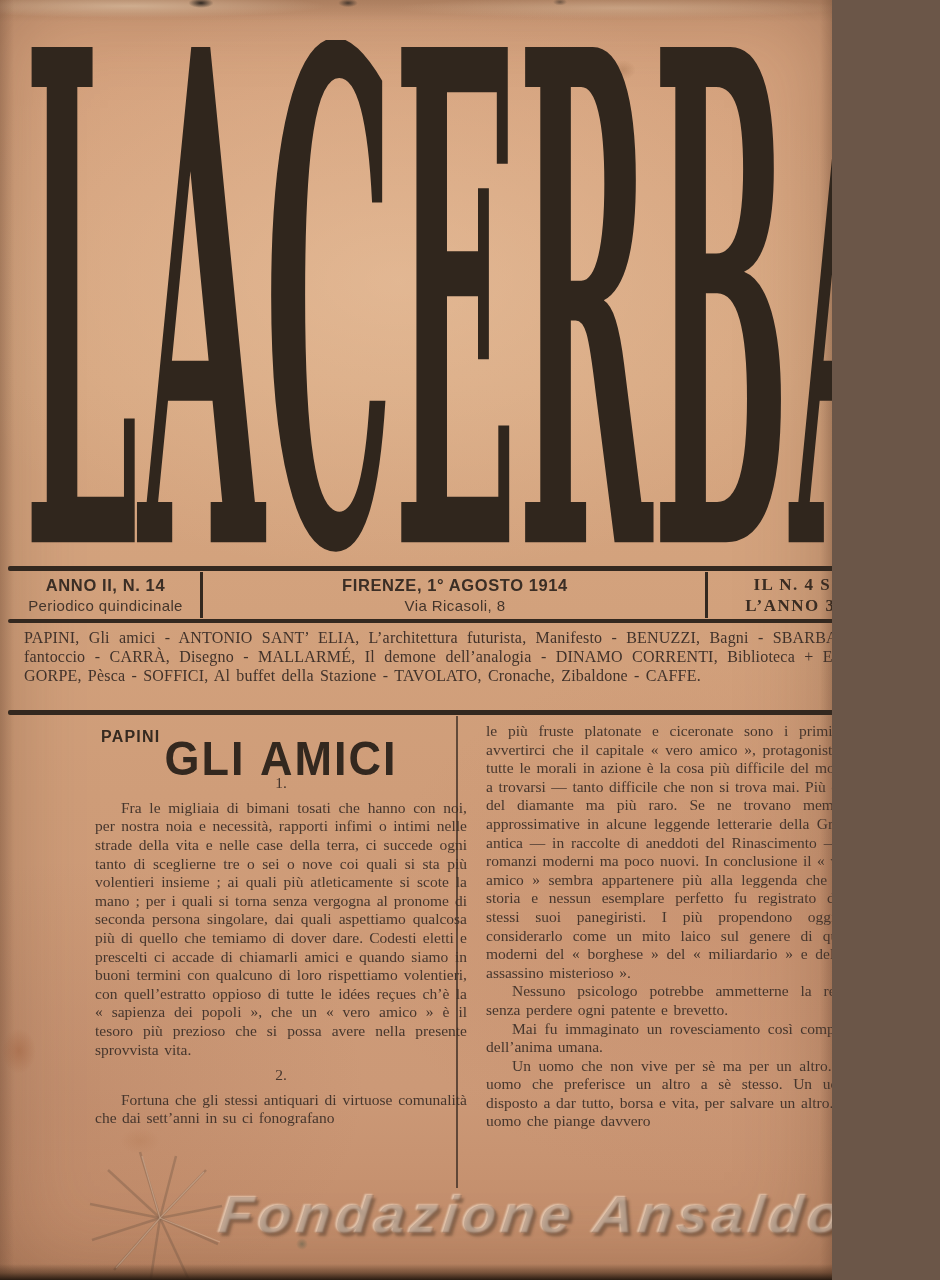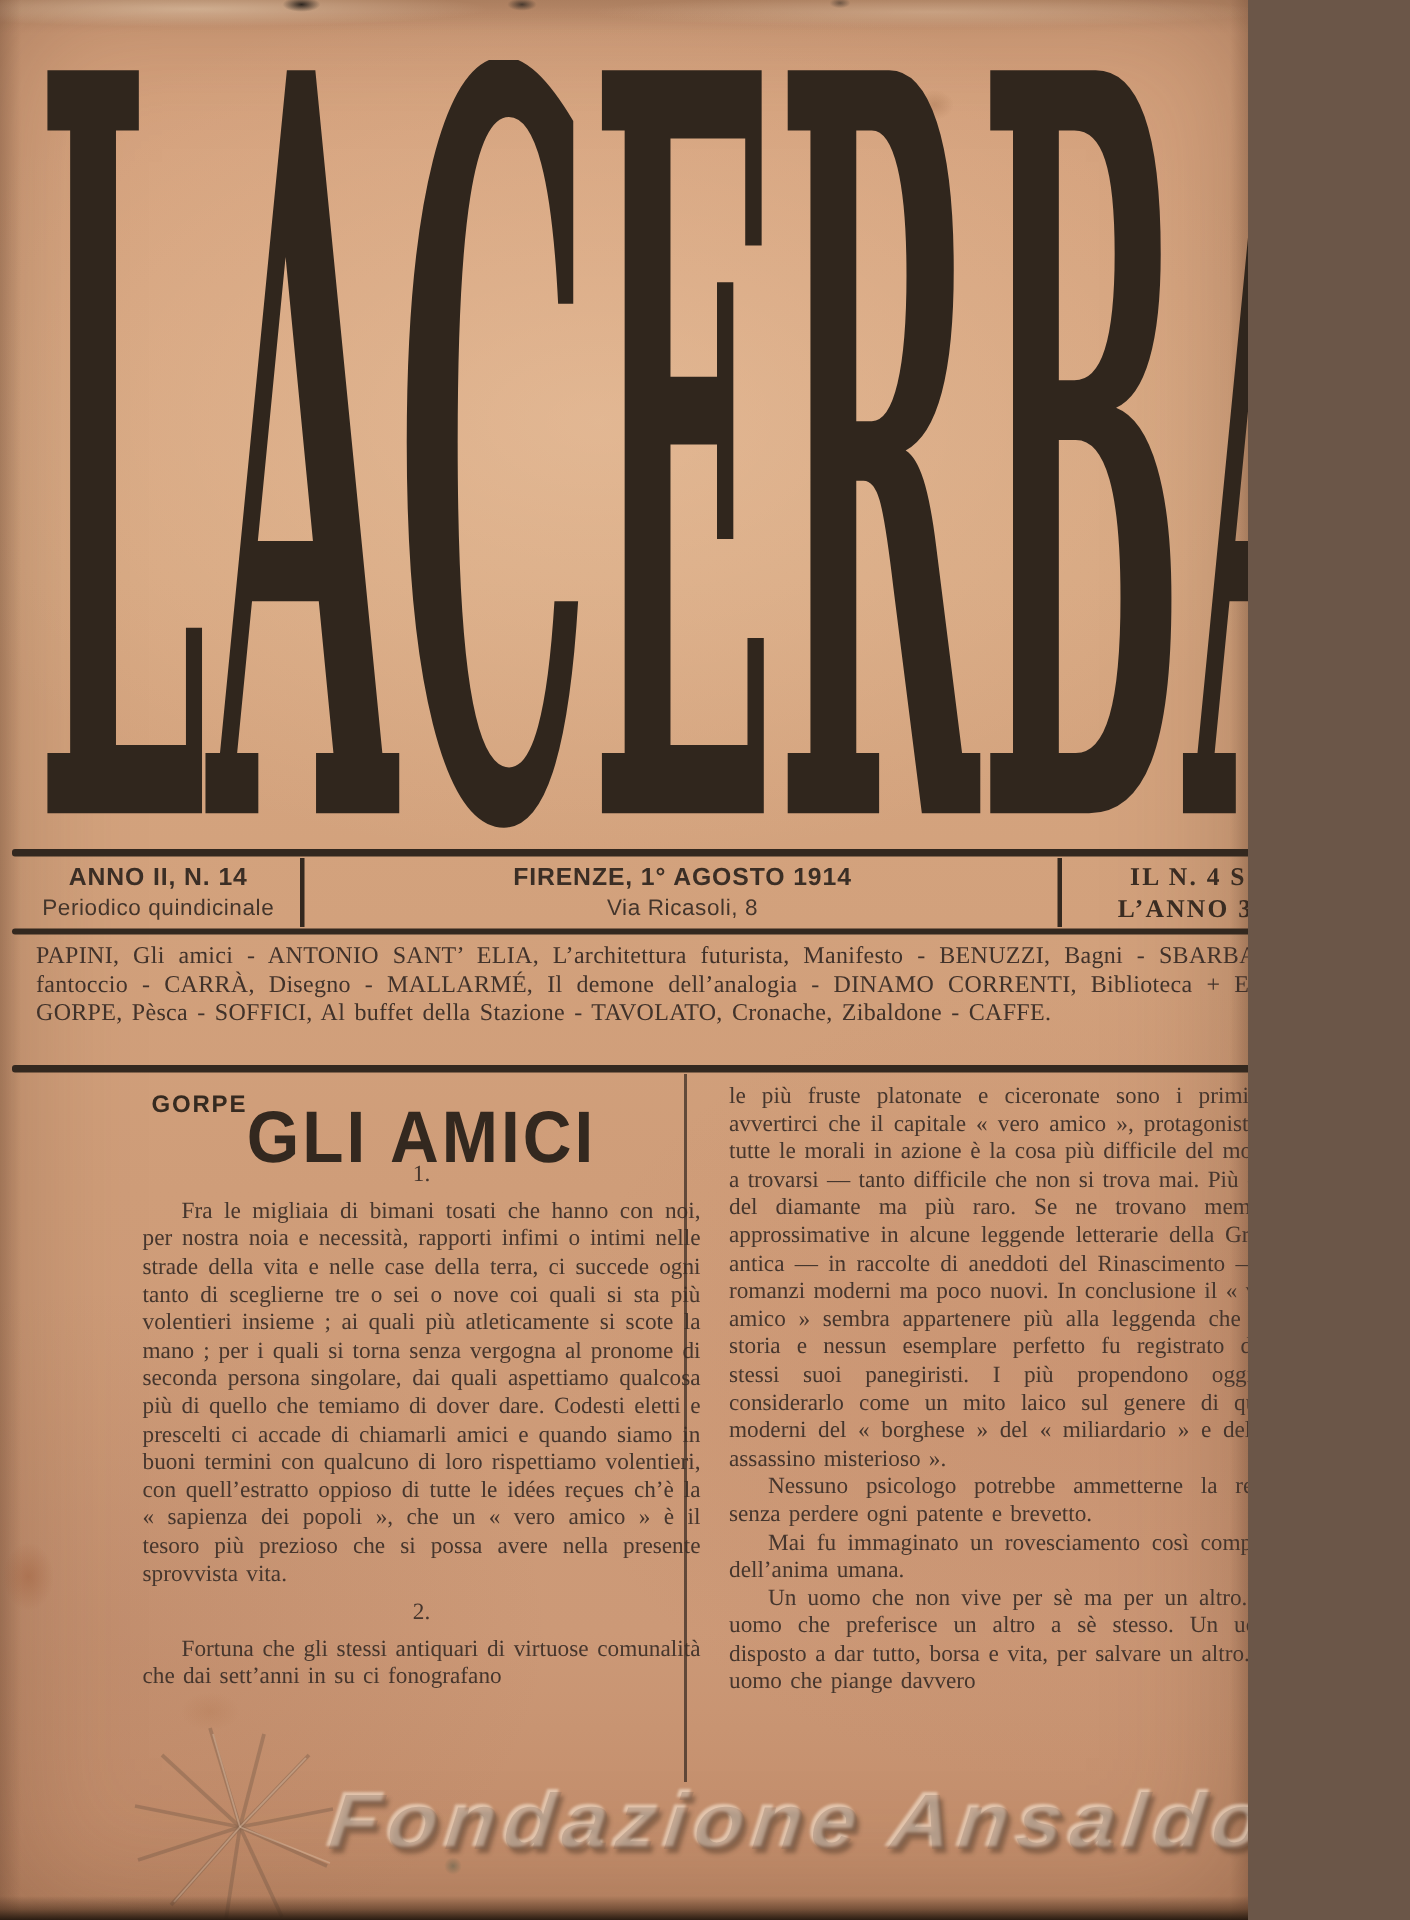--- a/index.html
+++ b/index.html
@@ -118,21 +118,21 @@
     <div class="l2">L’ANNO 3 LIRE</div>
   </div>
 
   <div class="rule" id="rule2"></div>
 
   <div id="toc">PAPINI, Gli amici - ANTONIO SANT’ ELIA, L’architettura futurista, Manifesto - BENUZZI, Bagni - SBARBARO, Appelli, Il fantoccio - CARRÀ, Disegno - MALLARMÉ, Il demone dell’analogia - DINAMO CORRENTI, Biblioteca + Echi di fanfara - GORPE, Pèsca - SOFFICI, Al buffet della Stazione - TAVOLATO, Cronache, Zibaldone - CAFFE.</div>
 
   <div class="rule" id="rule3"></div>
 
   <div class="col" id="col-left">
-    <div class="byline">GORPE</div>
+    <div class="byline">PAPINI</div>
     <div class="art-title">GLI AMICI</div>
     <div class="sec">1.</div>
     <p>Fra le migliaia di bimani tosati che hanno con noi, per nostra noia e necessità, rapporti infimi o intimi nelle strade della vita e nelle case della terra, ci succede ogni tanto di sceglierne tre o sei o nove coi quali si sta più volentieri insieme ; ai quali più atleticamente si scote la mano ; per i quali si torna senza vergogna al pronome di seconda persona singolare, dai quali aspettiamo qualcosa più di quello che temiamo di dover dare. Codesti eletti e prescelti ci accade di chiamarli amici e quando siamo in buoni termini con qualcuno di loro rispettiamo volentieri, con quell’estratto oppioso di tutte le idées reçues ch’è la « sapienza dei popoli », che un « vero amico » è il tesoro più prezioso che si possa avere nella presente sprovvista vita.</p>
     <div class="sec">2.</div>
     <p>Fortuna che gli stessi antiquari di virtuose comunalità che dai sett’anni in su ci fonografano</p>
   </div>
 
   <div id="divider"></div>
 
   <div class="col" id="col-right">

